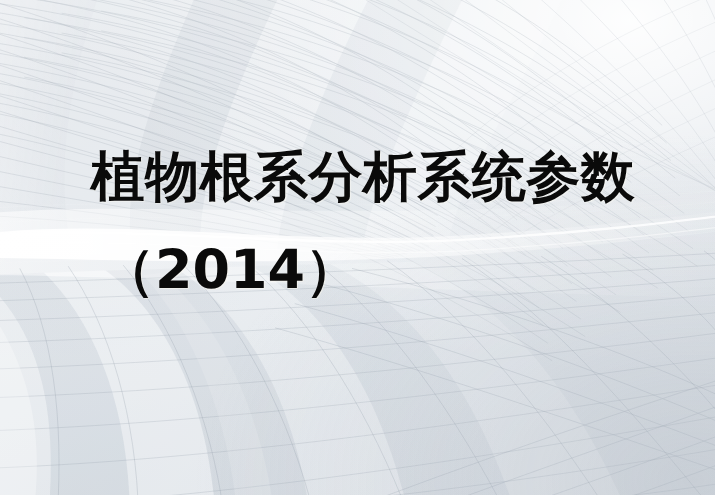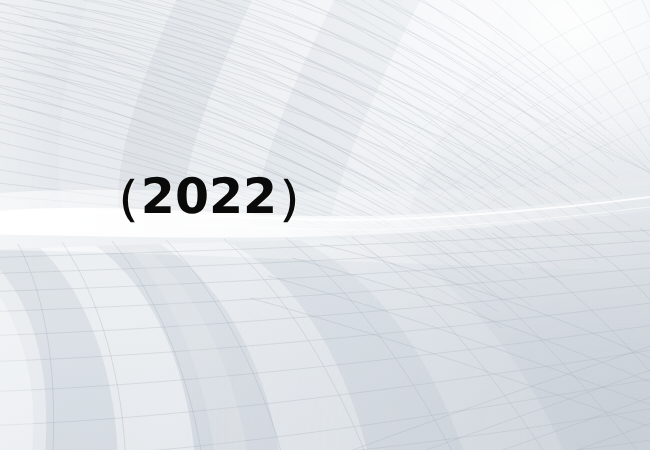--- a/index.html
+++ b/index.html
@@ -283,16 +283,17 @@
           <path d="M -20,204 C 160,188 380,212 690,180"></path>
           <path d="M -20,240 C 160,230 380,244 690,206"></path>
         </g>
 
         <rect x="0" y="0" width="650" height="450" fill="url(#gBotRight)" opacity="0.5"></rect>
       </g>
     </svg>
   </div>
 
   <div id="title-block">
-    <span id="title-line-2" class="title-line">（2022）</span>
+    <span id="title-line-1" class="title-line">植物根系分析系统参数</span>
+    <span id="title-line-2" class="title-line">（2014）</span>
   </div>
 
 </div>
 
 </body></html>

